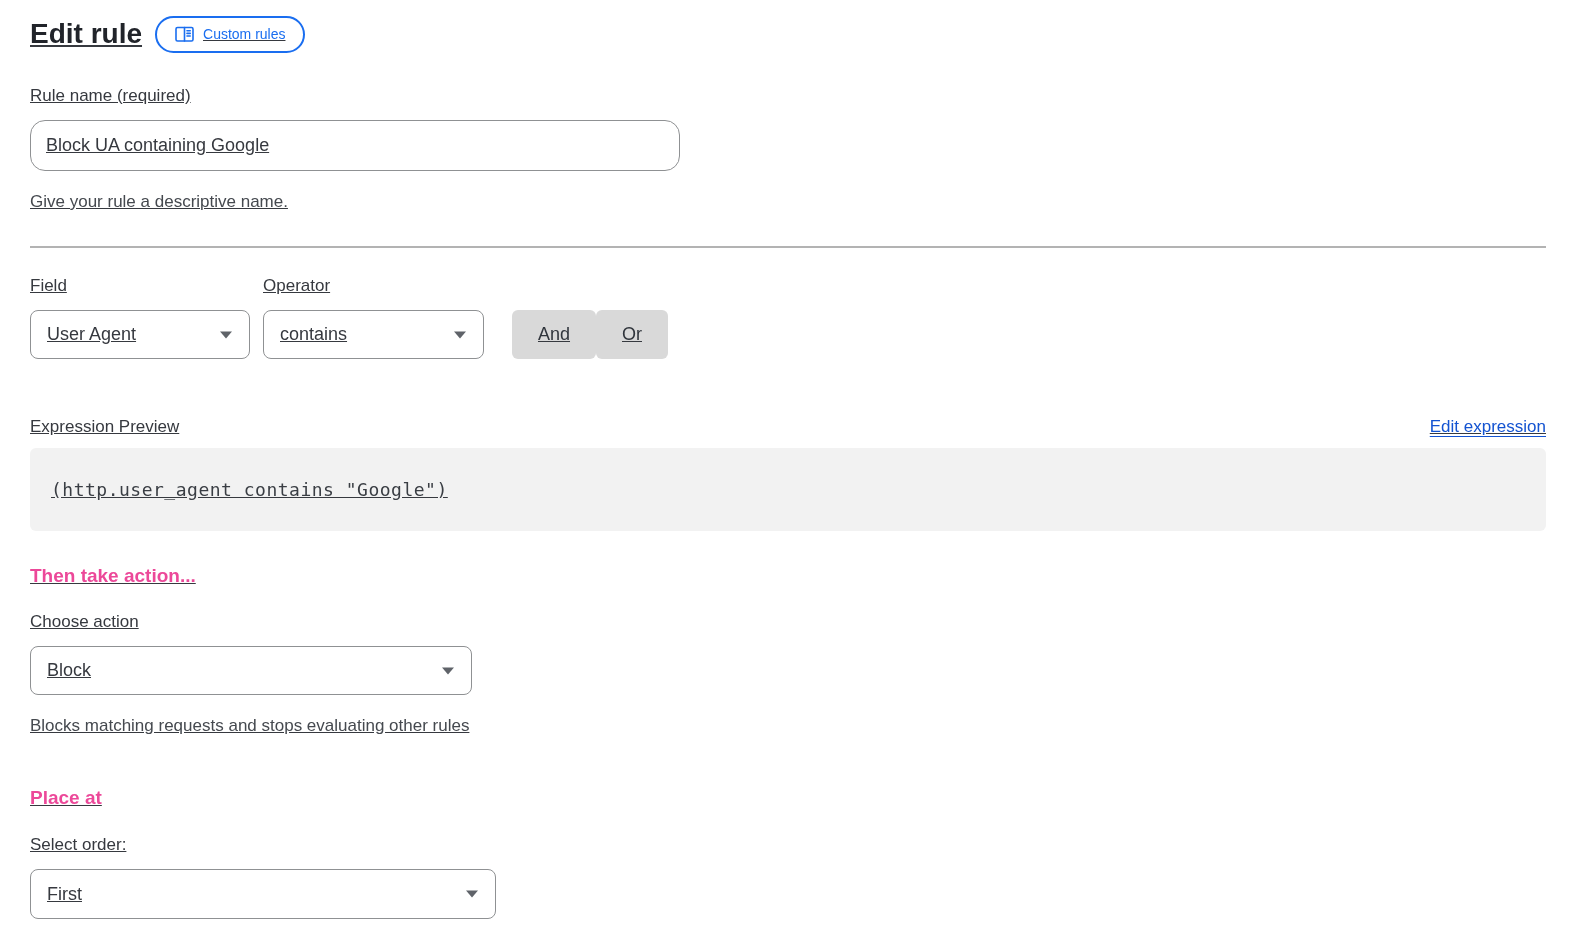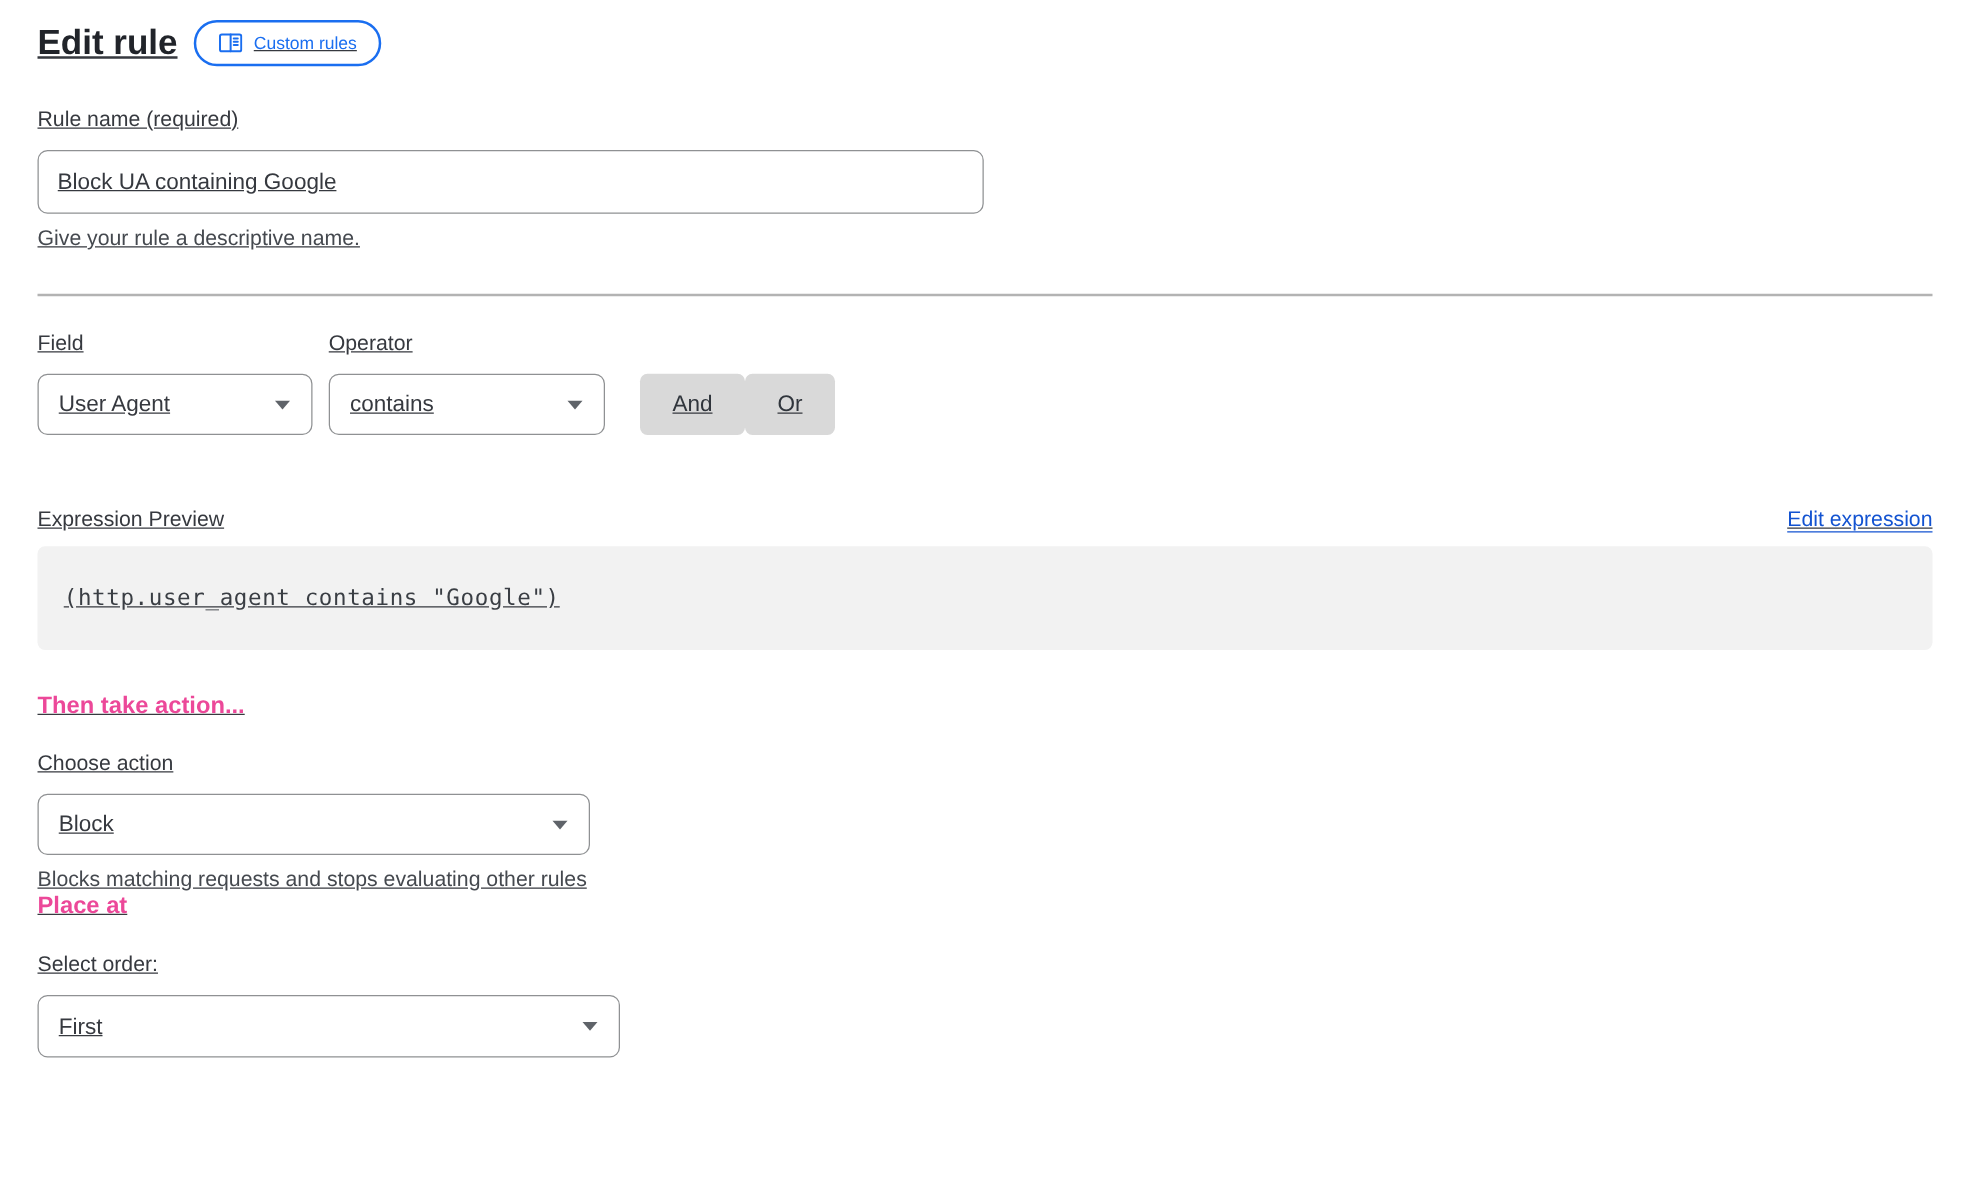--- a/index.html
+++ b/index.html
@@ -32,25 +32,25 @@
   .pill svg{display:block;}
 
   
   .form-label{display:block;font-size:17px;line-height:20px;color:#36393f;margin:0 0 14px 0;}
   .text-input{
     display:block;height:51px;padding:0 15px;
     border:1px solid #8f9193;border-radius:8px;
     font-family:"Liberation Sans", sans-serif;font-size:18px;color:#36393f;
     background:#fff;outline:none;
   }
-  .help{font-size:17px;line-height:21px;color:#45494f;margin-top:9px;}
+  .help{font-size:17px;line-height:21px;color:#45494f;margin-top:20px;}
   .divider{height:2px;background:#b3b3b3;margin-top:34px;}
 
   .rule-name-group{margin-top:32px;}
-  .rule-name-input{width:757px;}
+  .rule-name-input{width:650px;border-radius:15px;}
 
   
   .condition-row{display:flex;align-items:flex-start;margin-top:28px;}
   .col{display:block;}
   .col-field{width:220px;margin-right:13px;}
   .col-operator{width:221px;margin-right:13px;}
   .col-value{width:867px;}
   .col-value .text-input{width:100%;height:49px;}
   .select{
     position:relative;display:flex;align-items:center;
@@ -92,21 +92,21 @@
   .code-block code{
     font-family:"DejaVu Sans Mono", monospace;
     font-size:18px;color:#3a3e44;letter-spacing:0.5px;
   }
 
   
   .section-heading{font-size:19px;font-weight:700;color:#ec4899;margin:0;}
   .action-heading{margin-top:34px;}
   .action-label{margin-top:25px;}
   .action-select{width:442px;margin-top:0;}
-  .placement-heading{}
+  .placement-heading{margin-top:51px;}
   .order-label{margin-top:26px;}
   .order-select{width:466px;height:50px;}
 </style>
 </head>
 <body>
 
 <div class="container">
 
   <div class="title-row">
     <h1 class="page-title">Edit rule</h1>

